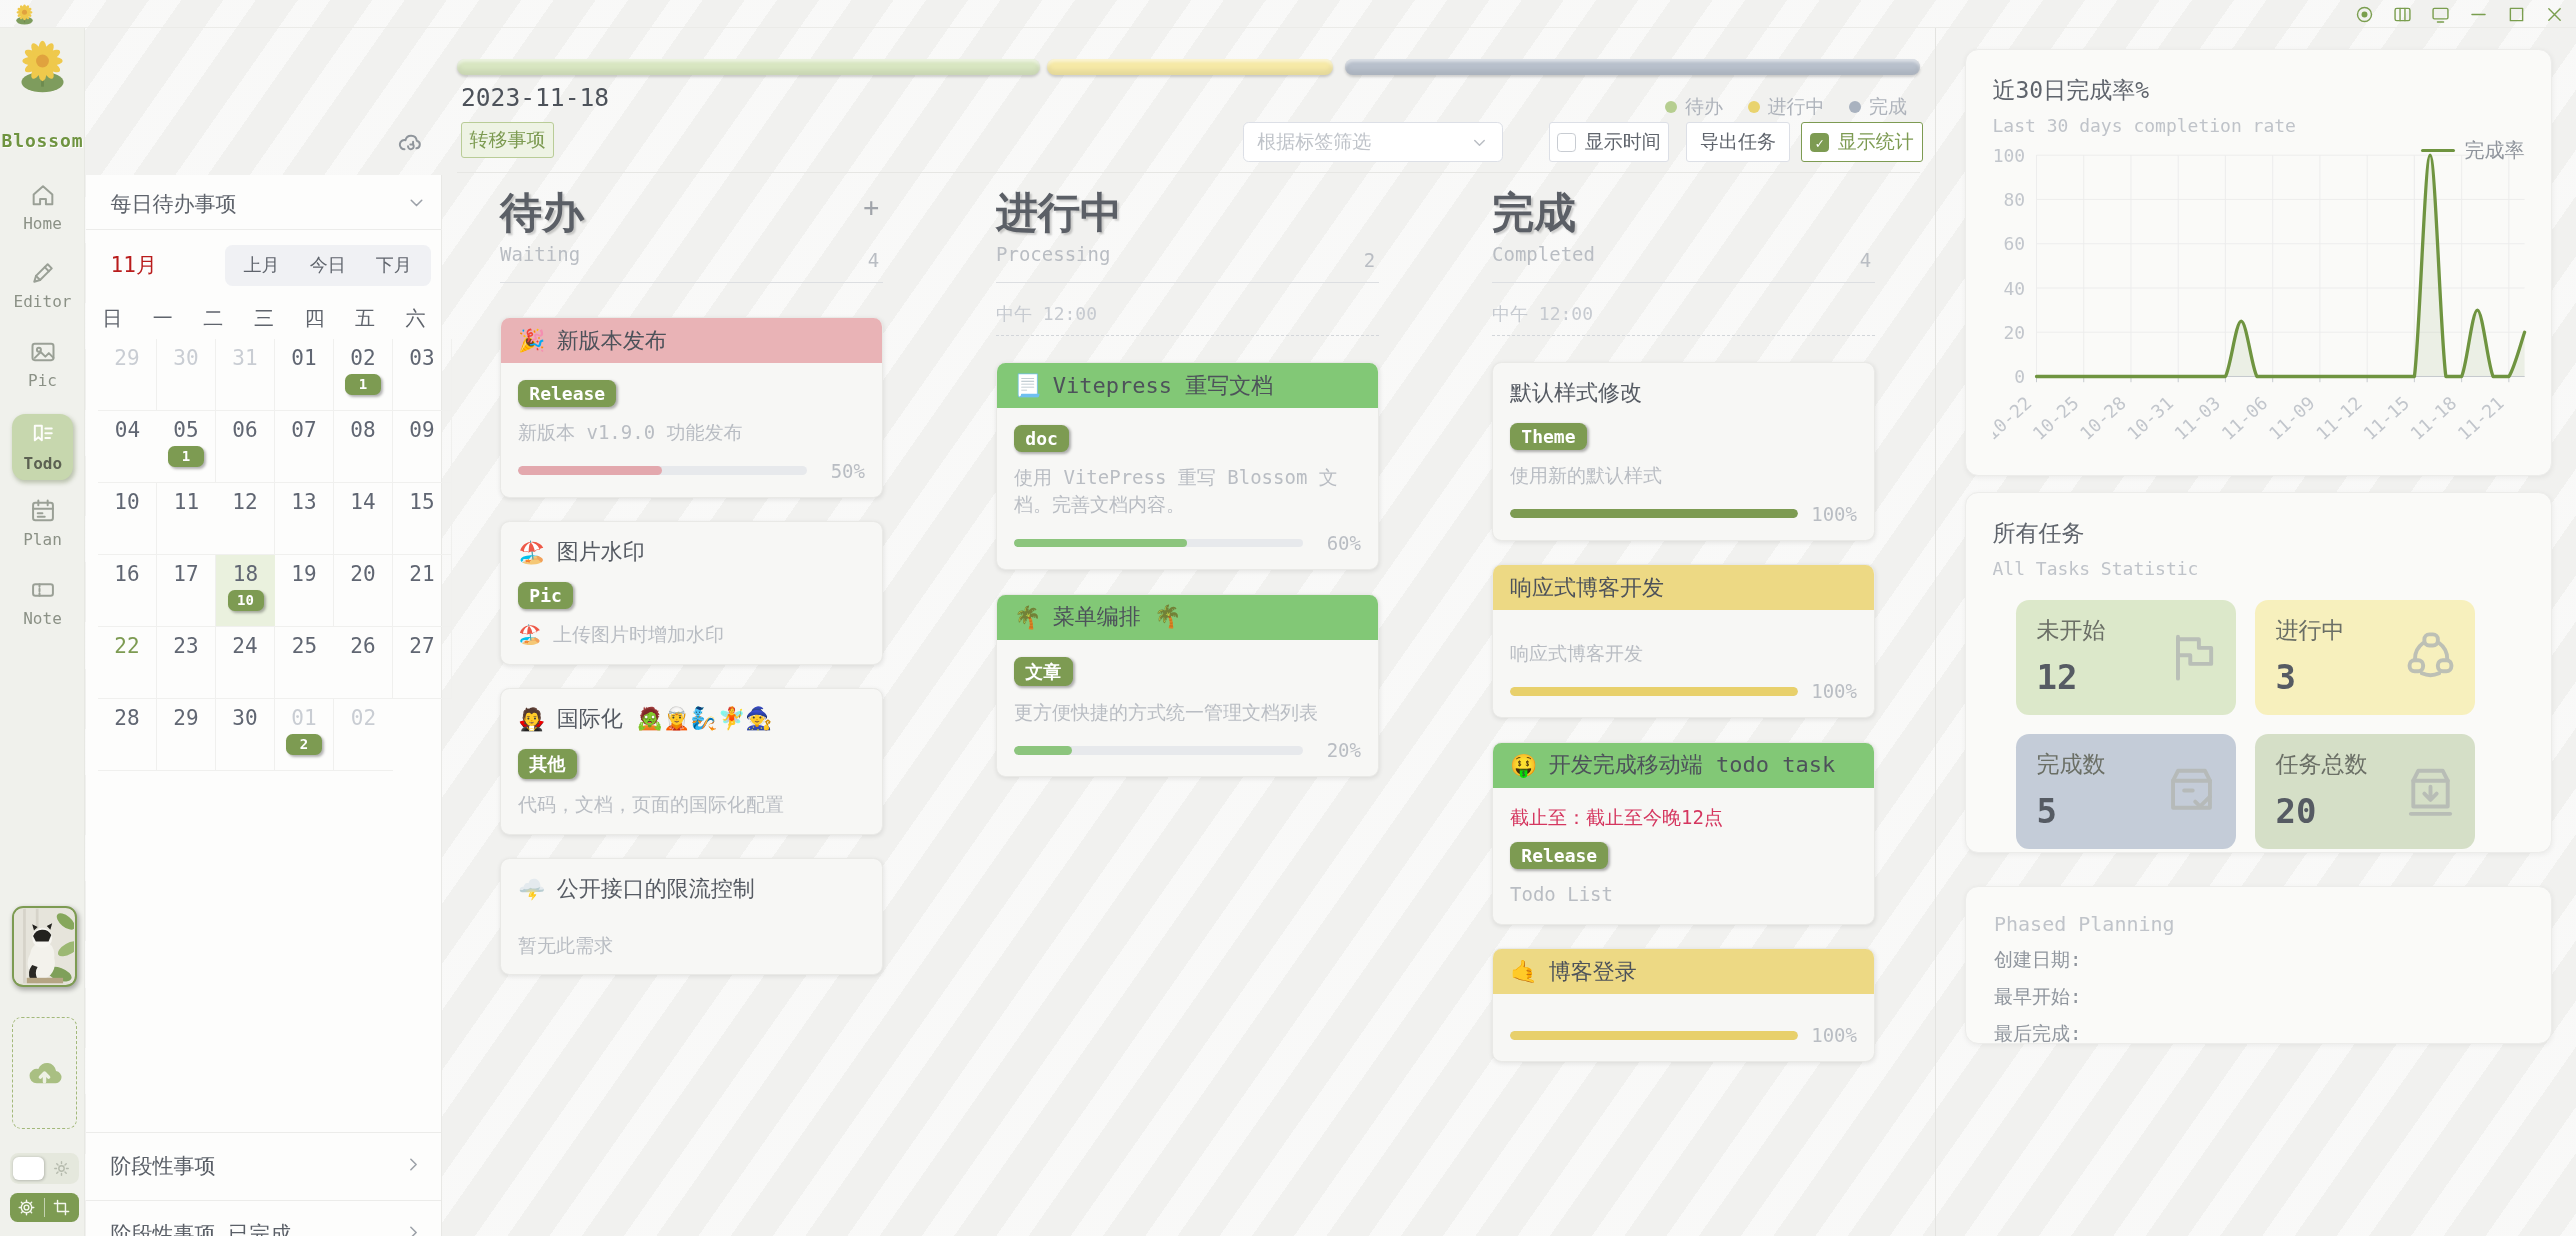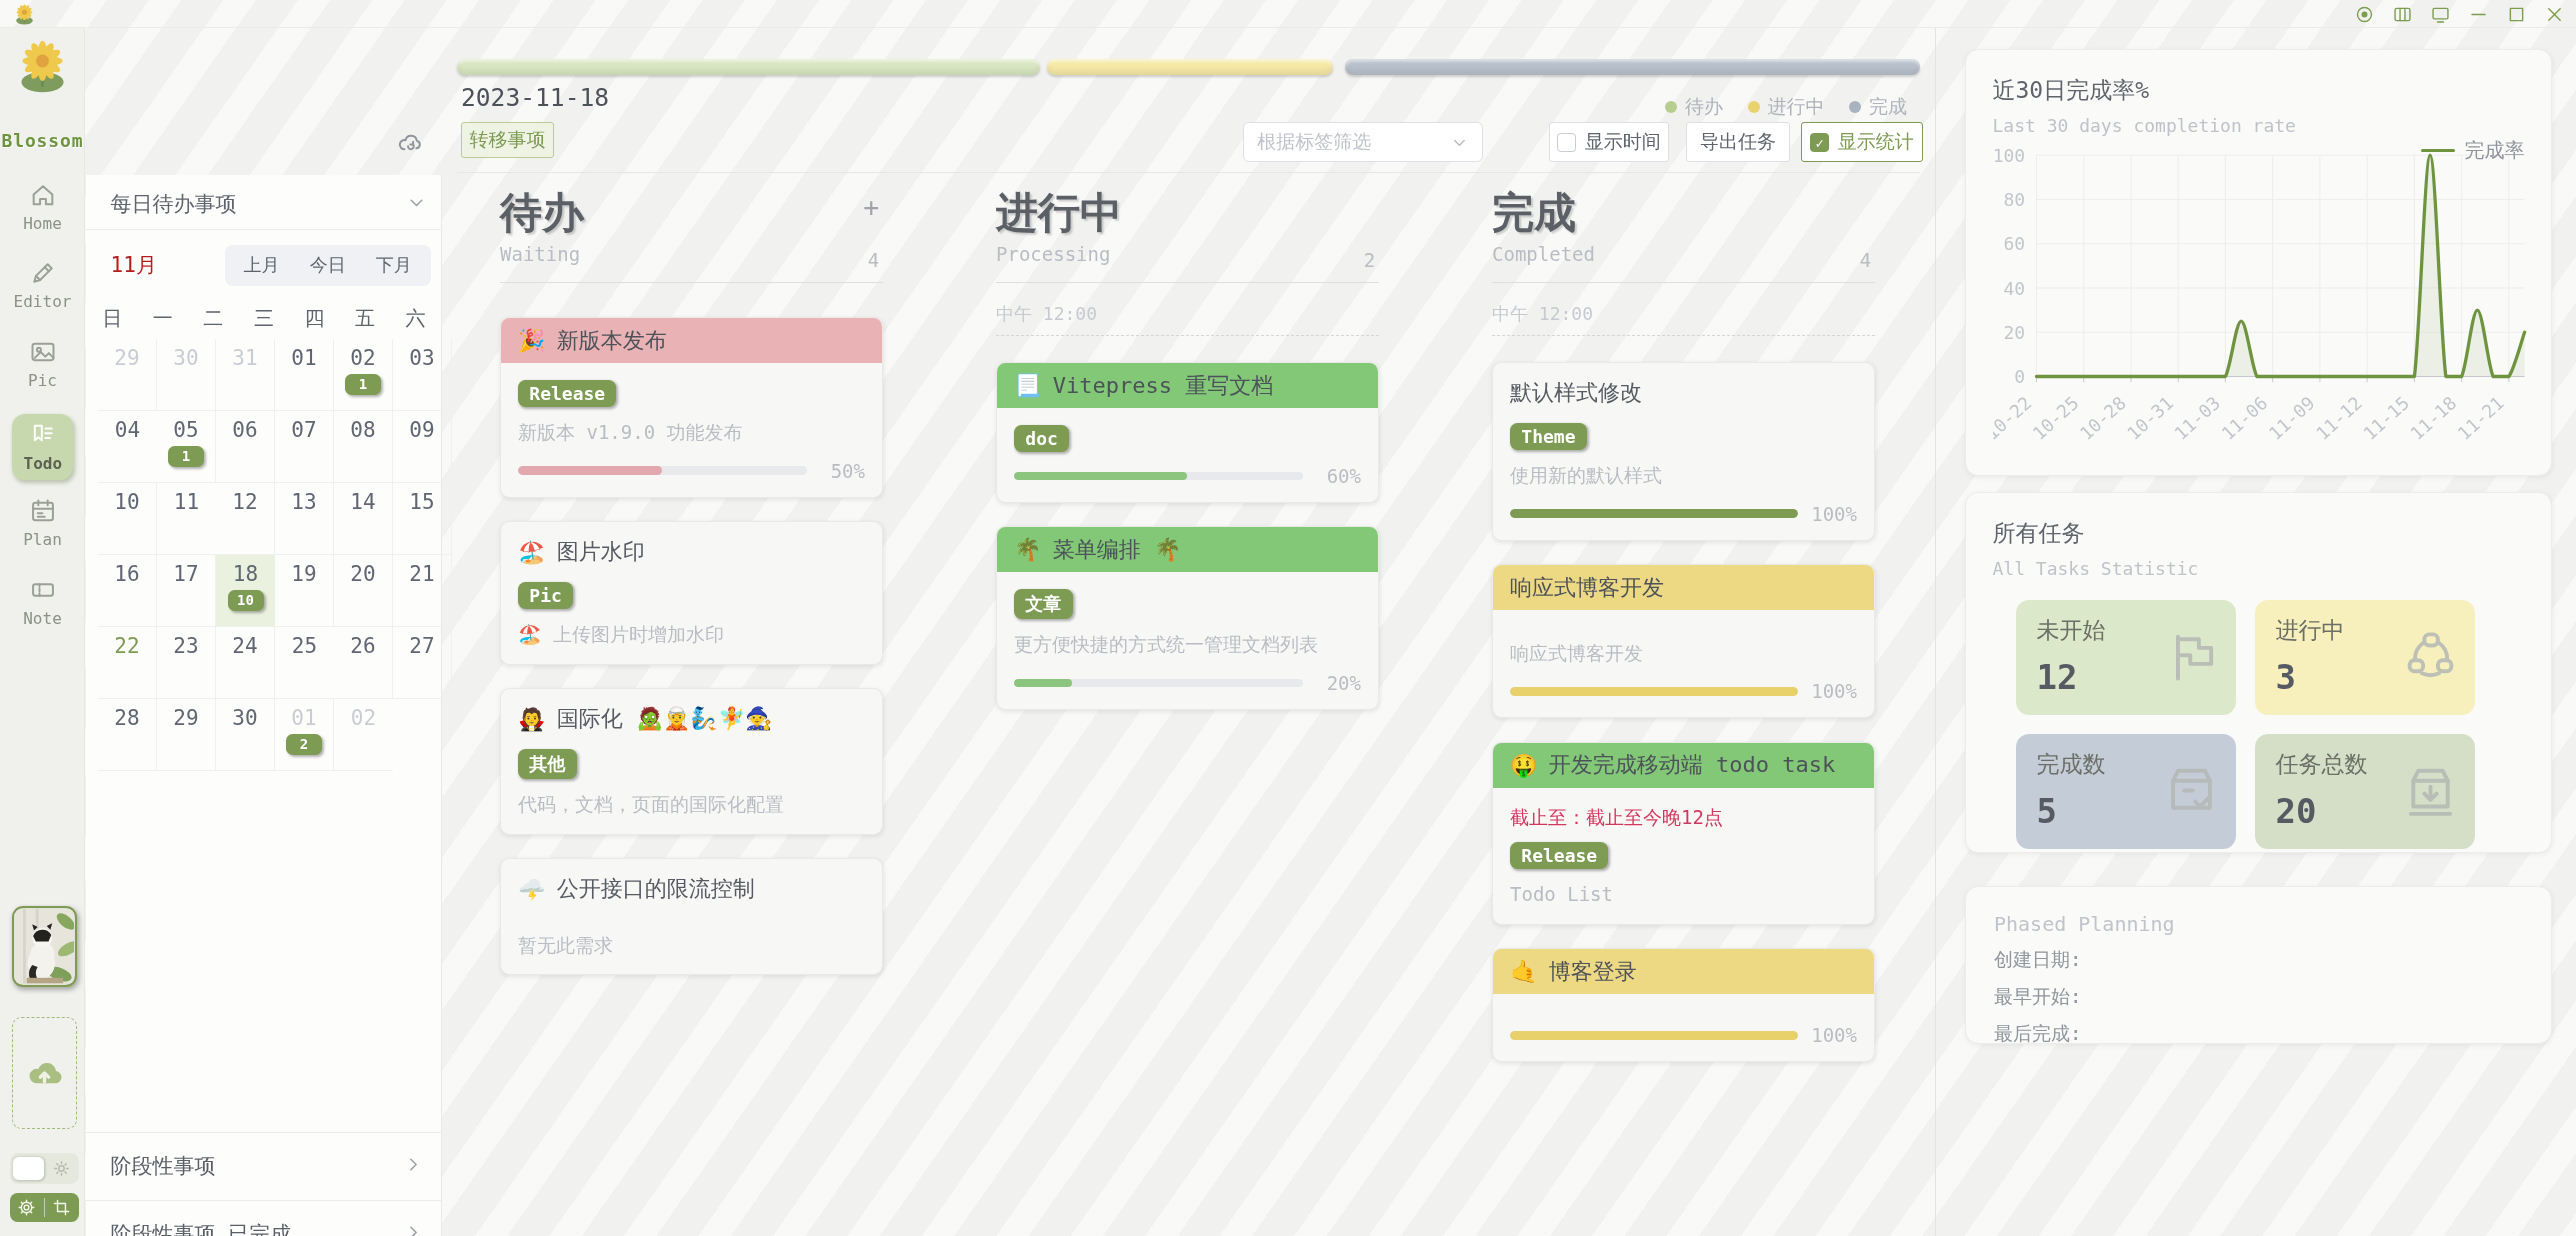--- a/index.html
+++ b/index.html
@@ -65,21 +65,21 @@
   #board { position:absolute; left:442px; top:28px; bottom:0; width:1493px; }
   #segbar { position:absolute; left:15px; top:31px; right:15px; height:16px; }
   .seg { position:absolute; top:0; height:16px; border-radius:8.5px; box-shadow:0 1.9px 2.8px rgba(0,0,0,.18), inset 0 -4.7px 5.7px rgba(0,0,0,.07), inset 0 2.8px 2.8px rgba(255,255,255,.5); }
   #board-date { position:absolute; left:19px; top:55px; font-size:24.6px; color:#4d525a; }
   #board-legend { position:absolute; right:28px; top:66px; display:flex; gap:24.6px; }
   .bl-item { display:flex; align-items:center; gap:7.6px; font-size:19px; color:#aeb3bb; }
   .bl-dot { width:12.3px; height:12.3px; border-radius:50%; }
   #toolbar { position:absolute; left:0; top:94px; right:0; height:40px; }
   .btn { display:inline-flex; align-items:center; justify-content:center; border-radius:3px; font-size:19px; cursor:pointer; border:0.9px solid #dcdfe6; background:#fff; color:#5f646c; height:40px; }
   #transfer-btn { position:absolute; left:19px; width:93px; height:36px; background:#eef3e4; border:0.9px solid #b9cc97; color:#7d9b52; }
-  #tag-filter { position:absolute; left:801px; width:240px; height:40px; background:#fff; border:0.9px solid #dcdfe6; border-radius:5.7px; display:flex; align-items:center; padding:0 13.2px; cursor:pointer; }
+  #tag-filter { position:absolute; left:801px; width:260px; height:40px; background:#fff; border:0.9px solid #dcdfe6; border-radius:5.7px; display:flex; align-items:center; padding:0 13.2px; cursor:pointer; }
   #tag-filter .ph { font-size:19px; color:#bfc3c9; flex:1; }
   #tag-filter .sel-chev { color:#b9bdc3; }
   #show-time-btn { position:absolute; left:1107px; width:120px; gap:8.5px; }
   #export-btn { position:absolute; left:1244px; width:104px; }
   #show-stats-btn { position:absolute; left:1359px; width:122px; gap:8.5px; border:0.9px solid #7d9b52; color:#7d9b52; }
   .cbx { width:19px; height:19px; border:0.9px solid #c8ccd2; border-radius:3.8px; background:#fff; }
   .cbx.checked { background:#7d9b52; border-color:#7d9b52; color:#fff; font-size:14px; line-height:18px; text-align:center; }
   #toolbar-divider { position:absolute; left:15px; right:15px; top:144px; border-top:0.9px solid #e6e6e3; }
 
   .kcol { position:absolute; top:161px; width:383px; }
@@ -584,21 +584,21 @@
       <div class="col-sub">Processing</div>
           <div class="col-count">2</div>
         </div>
         <div class="time-div">中午 12:00</div>
         <div class="cards after-time">
           <div class="task-card">
             <div class="tc-header green">
               <span>📃</span>
               <span>Vitepress 重写文档</span>
             </div>
-            <div class="tc-body"><span class="tag-pill">doc</span><div class="tc-progress">
+            <div class="tc-body"><span class="tag-pill">doc</span><div class="tc-desc">使用 VitePress 重写 Blossom 文档。完善文档内容。</div><div class="tc-progress">
         <div class="pg-track">
                   <div class="pg-fill pg-green" style="width:60%"></div>
                 </div>
         <div class="pg-label">60%</div>
               </div></div>
           </div>
           <div class="task-card">
             <div class="tc-header green">
               <span>🌴</span>
               <span>菜单编排 🌴</span>

